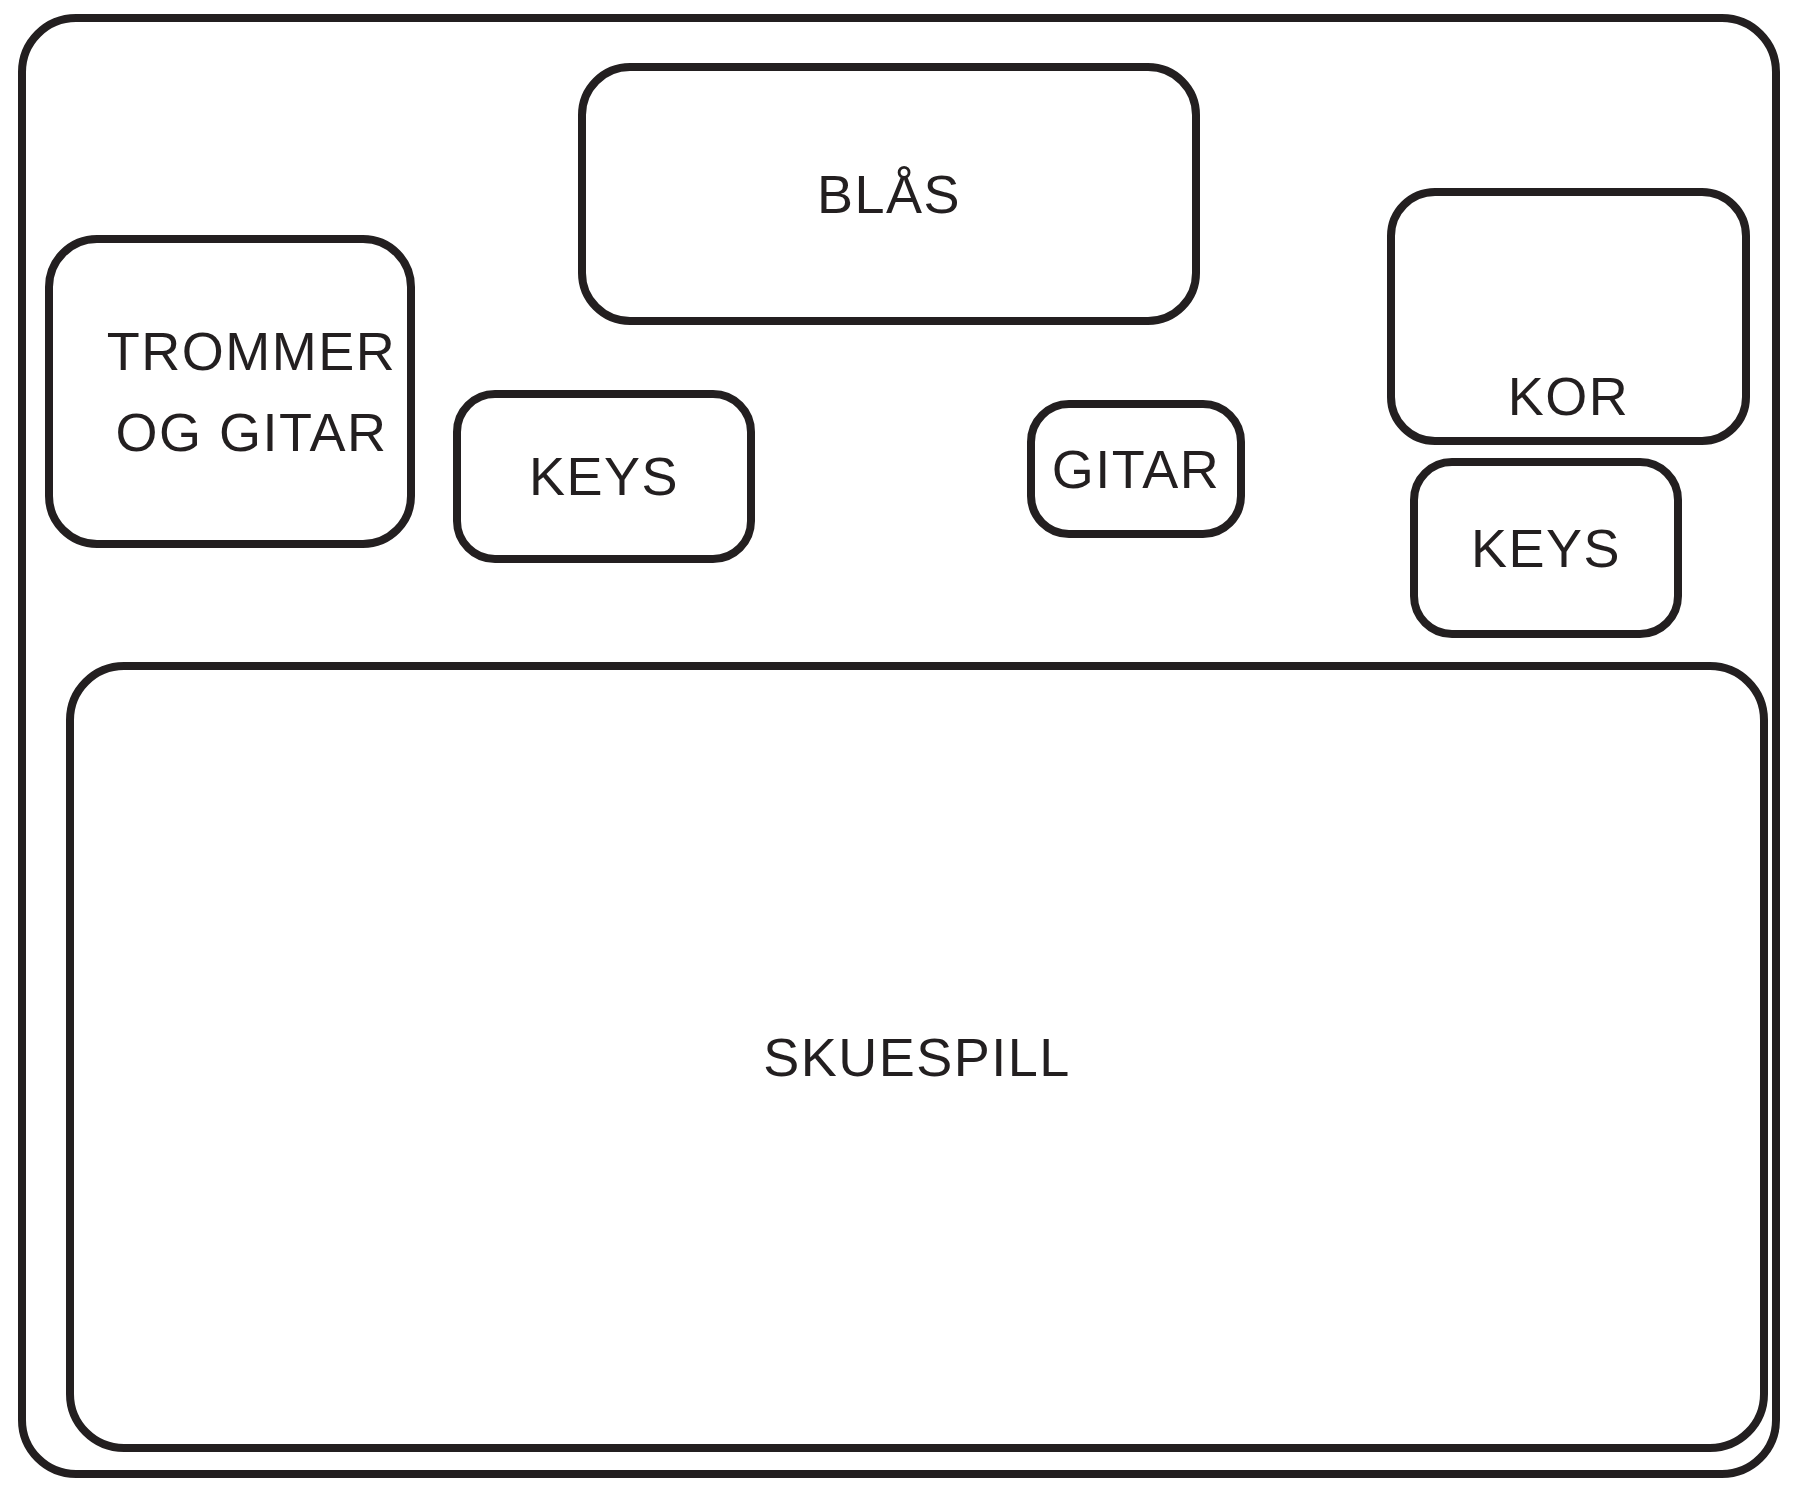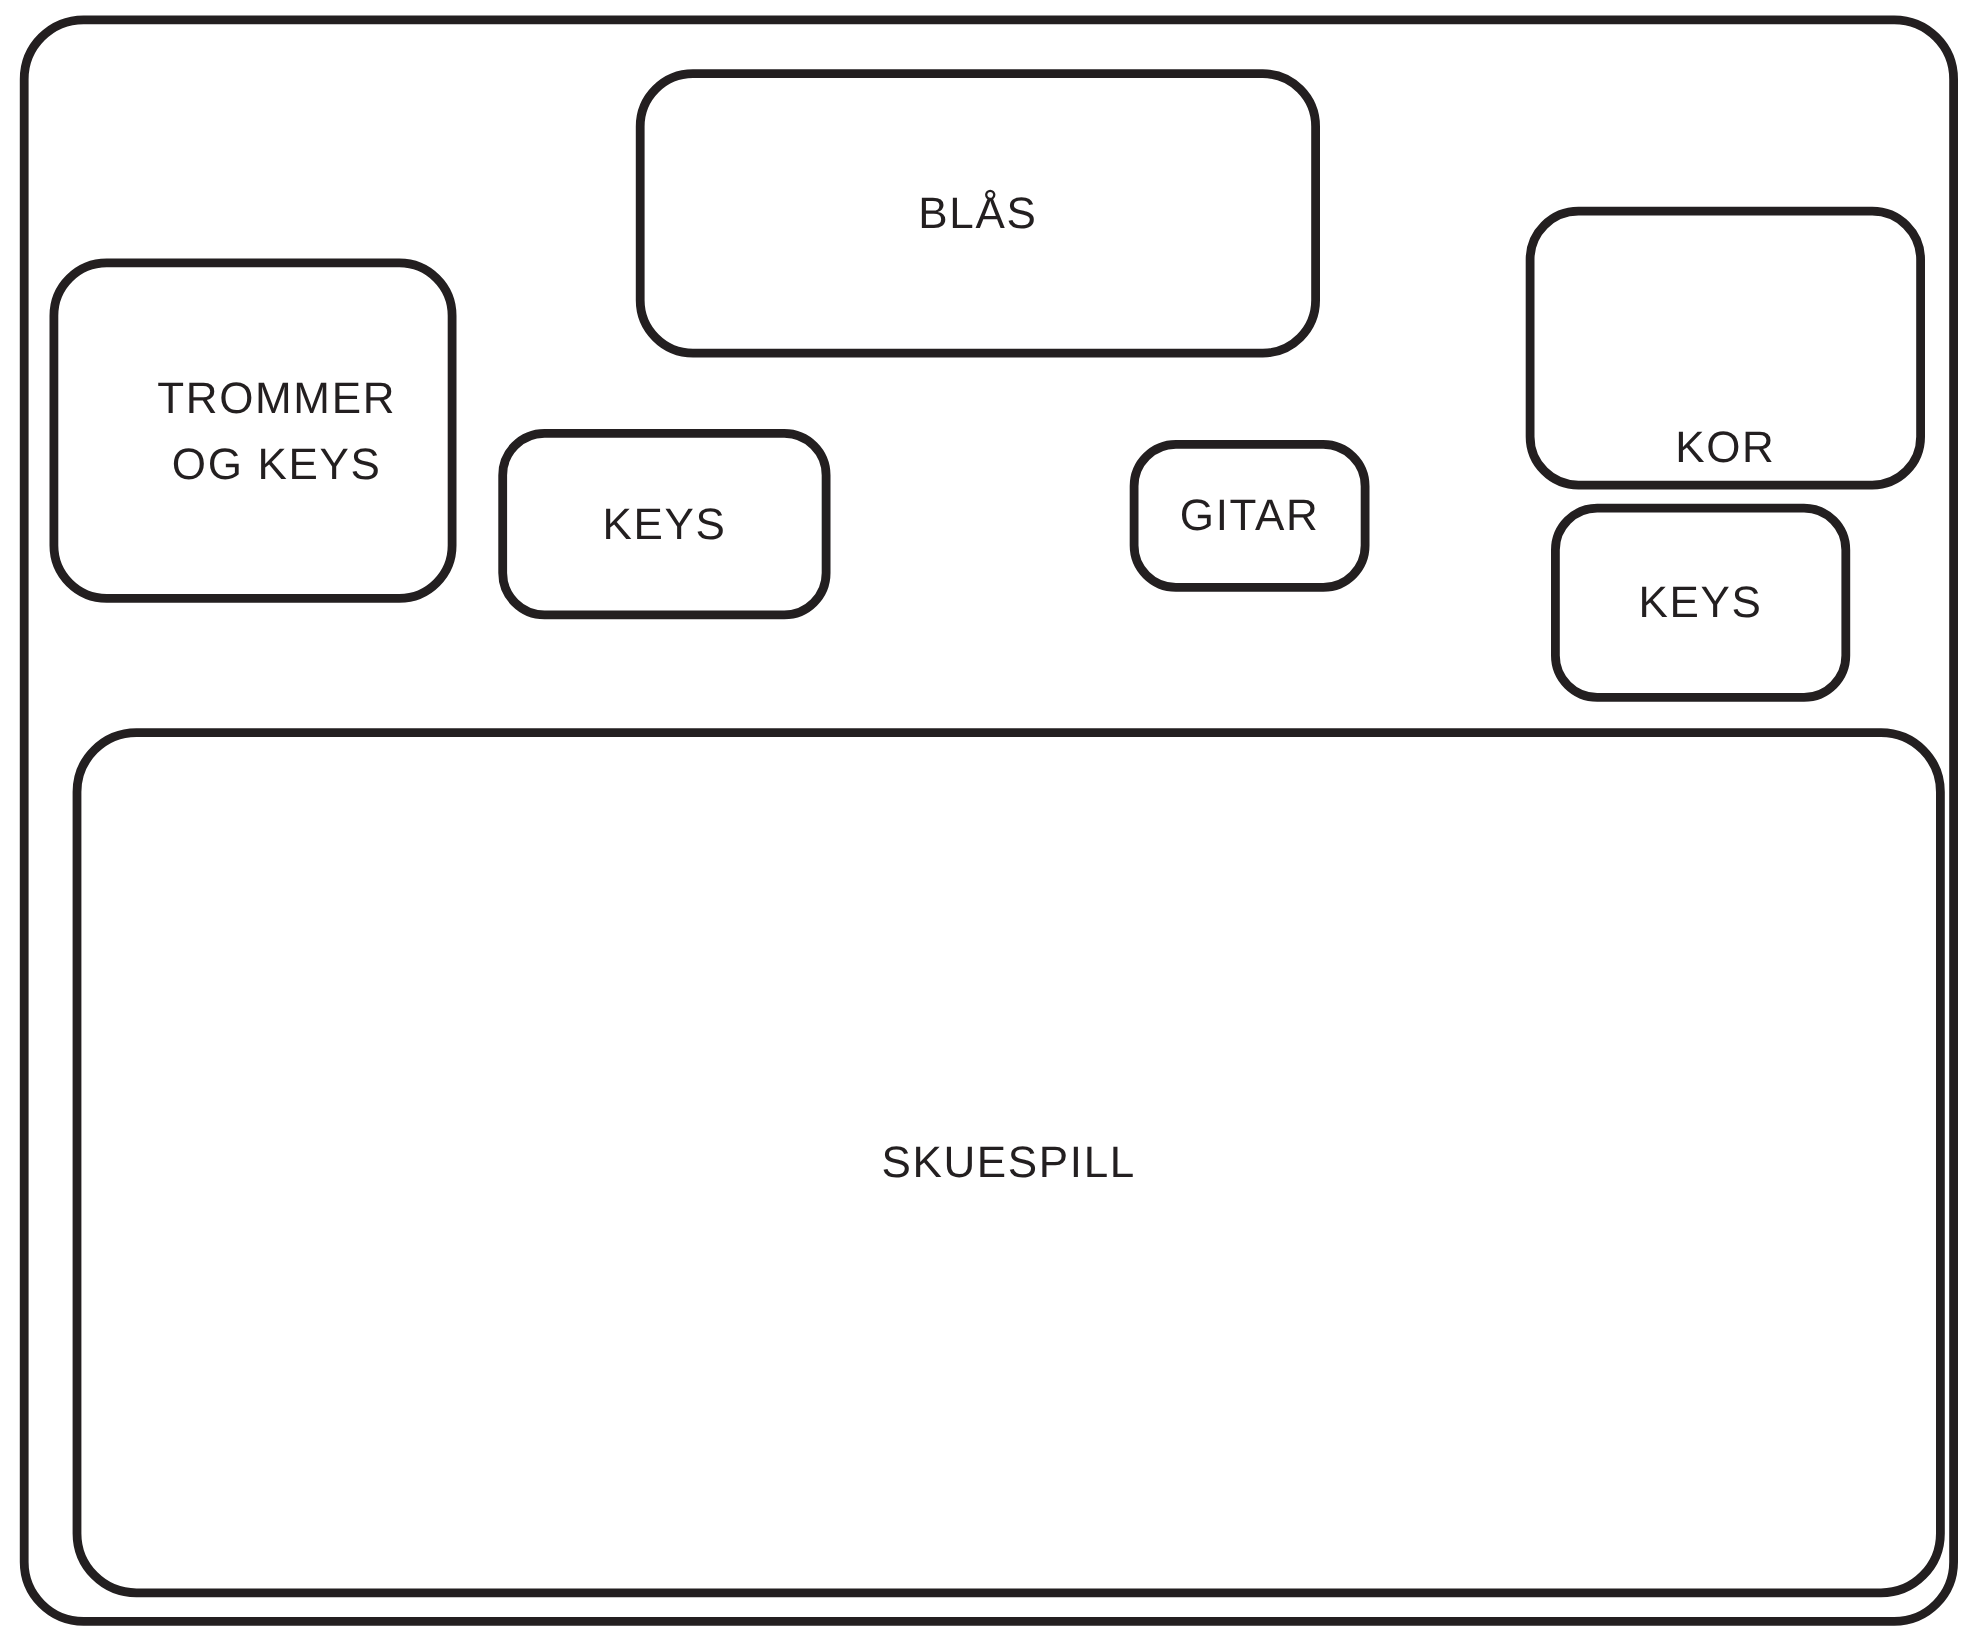--- a/index.html
+++ b/index.html
@@ -19,21 +19,21 @@
     border:8px solid var(--stroke);
     background:var(--bg);
     display:flex;
     align-items:center;
     justify-content:center;
     text-align:center;
     box-sizing:border-box;
     letter-spacing:1.5px;
   }
   .label{
-    font-size:40px;
+    font-size:54px;
     line-height:1.5;
     white-space:nowrap;
   }
   
   .outer{
     left:18px; top:14px;
     width:1762px; height:1464px;
     border-radius:58px;
   }
   
@@ -54,21 +54,21 @@
 
   <div class="box outer"></div>
 
   <div class="box blas">
     <span class="label">BLÅS</span>
   </div>
 
   <div class="box trommer two-line">
     <span class="label">
       <span class="line">TROMMER</span>
-      <span class="line">OG KEYS</span>
+      <span class="line">OG GITAR</span>
     </span>
   </div>
 
   <div class="box keys-left">
     <span class="label">KEYS</span>
   </div>
 
   <div class="box gitar">
     <span class="label">GITAR</span>
   </div>

